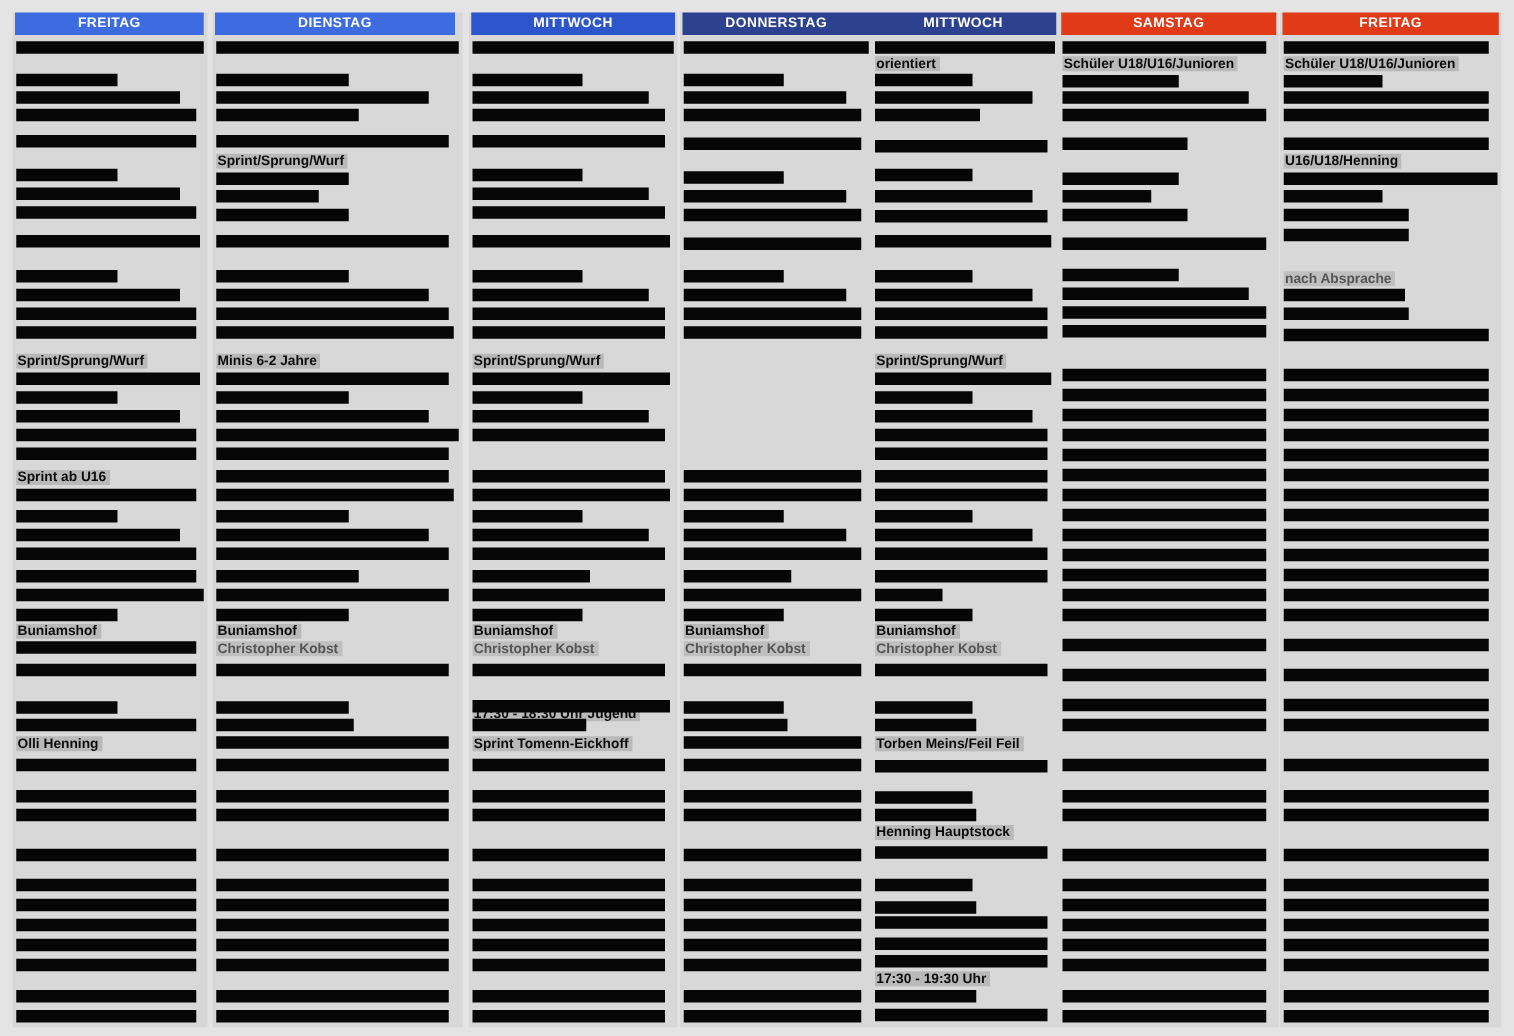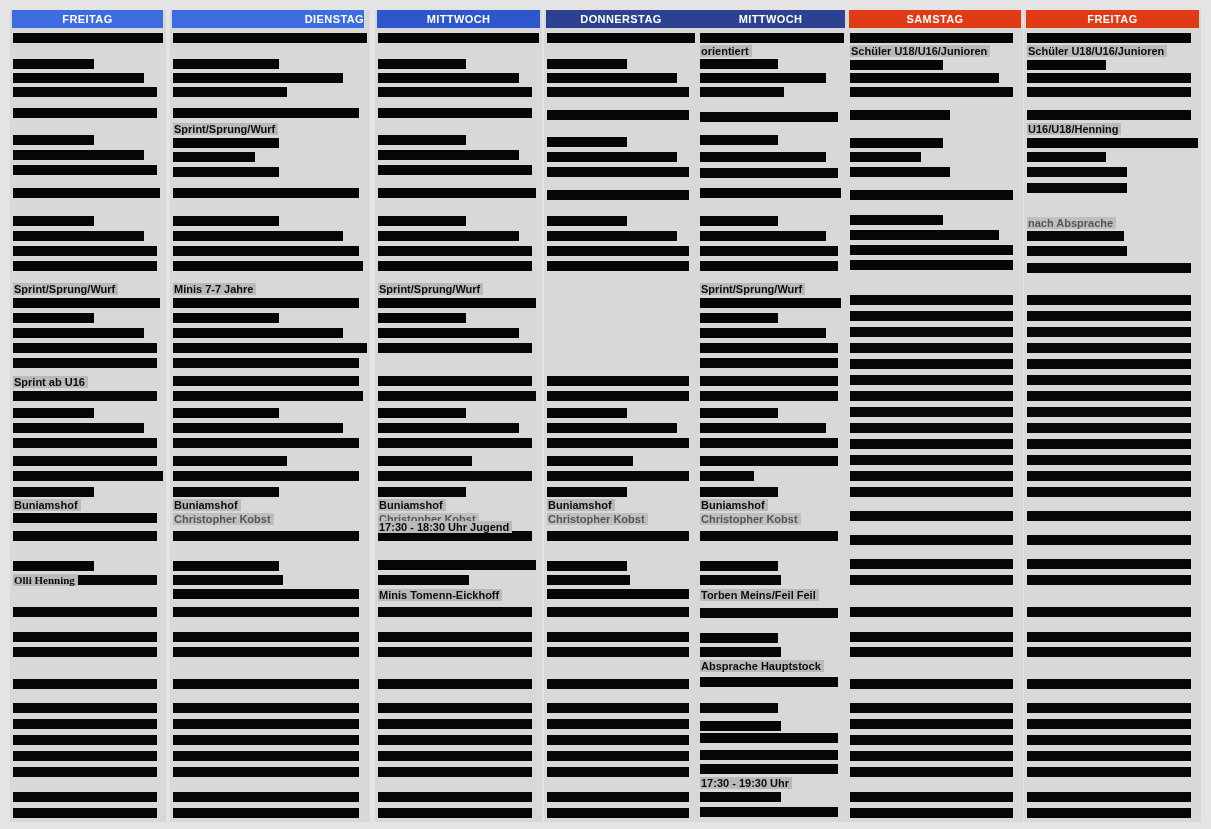--- a/index.html
+++ b/index.html
@@ -59,21 +59,21 @@
       <div class="bar" style="top: 413px; width: calc(88% - 6px); background: rgb(6, 6, 6);"></div>
       <div class="bar" style="top: 428px; width: calc(96% - 6px); background: rgb(6, 6, 6);"></div>
       <div class="bar" style="top: 446px; width: calc(96% - 6px); background: rgb(6, 6, 6);"></div>
       <div class="bar" style="top: 461px; width: calc(100% - 6px); background: rgb(6, 6, 6);"></div>
       <div class="bar" style="top: 477px; width: calc(56% - 6px); background: rgb(6, 6, 6);"></div>
       <div class="vtxt" style="top: 489px;">Buniamshof</div>
       <div class="bar" style="top: 503px; width: calc(96% - 6px); background: rgb(6, 6, 6);"></div>
       <div class="bar" style="top: 521px; width: calc(96% - 6px); background: rgb(6, 6, 6);"></div>
       <div class="bar" style="top: 551px; width: calc(56% - 6px); background: rgb(6, 6, 6);"></div>
       <div class="bar" style="top: 565px; width: calc(96% - 6px); background: rgb(6, 6, 6);"></div>
-      <div class="vtxt" style="top: 564px; font-family: Liberation Serif, serif;">Olli Henning</div>
+      <div class="vtxt" style="top: 579px;">Olli Henning</div>
       <div class="bar" style="top: 597px; width: calc(96% - 6px); background: rgb(6, 6, 6);"></div>
       <div class="bar" style="top: 622px; width: calc(96% - 6px); background: rgb(6, 6, 6);"></div>
       <div class="bar" style="top: 637px; width: calc(96% - 6px); background: rgb(6, 6, 6);"></div>
       <div class="bar" style="top: 669px; width: calc(96% - 6px); background: rgb(6, 6, 6);"></div>
       <div class="bar" style="top: 693px; width: calc(96% - 6px); background: rgb(6, 6, 6);"></div>
       <div class="bar" style="top: 709px; width: calc(96% - 6px); background: rgb(6, 6, 6);"></div>
       <div class="bar" style="top: 725px; width: calc(96% - 6px); background: rgb(6, 6, 6);"></div>
       <div class="bar" style="top: 741px; width: calc(96% - 6px); background: rgb(6, 6, 6);"></div>
       <div class="bar" style="top: 757px; width: calc(96% - 6px); background: rgb(6, 6, 6);"></div>
       <div class="bar" style="top: 782px; width: calc(96% - 6px); background: rgb(6, 6, 6);"></div>
@@ -87,21 +87,21 @@
       <div class="bar" style="top: 98px; width: calc(96% - 6px); background: rgb(6, 6, 6);"></div>
       <div class="vtxt" style="top: 113px;">Sprint/Sprung/Wurf</div>
       <div class="bar" style="top: 128px; width: calc(56% - 6px); background: rgb(6, 6, 6);"></div>
       <div class="bar" style="top: 142px; width: calc(44% - 6px); background: rgb(6, 6, 6);"></div>
       <div class="bar" style="top: 157px; width: calc(56% - 6px); background: rgb(6, 6, 6);"></div>
       <div class="bar" style="top: 178px; width: calc(96% - 6px); background: rgb(6, 6, 6);"></div>
       <div class="bar" style="top: 206px; width: calc(56% - 6px); background: rgb(6, 6, 6);"></div>
       <div class="bar" style="top: 221px; width: calc(88% - 6px); background: rgb(6, 6, 6);"></div>
       <div class="bar" style="top: 236px; width: calc(96% - 6px); background: rgb(6, 6, 6);"></div>
       <div class="bar" style="top: 251px; width: calc(98% - 6px); background: rgb(6, 6, 6);"></div>
-      <div class="vtxt" style="top: 273px;">Minis 7-7 Jahre</div>
+      <div class="vtxt" style="top: 273px;">Minis 6-2 Jahre</div>
       <div class="bar" style="top: 288px; width: calc(96% - 6px); background: rgb(6, 6, 6);"></div>
       <div class="bar" style="top: 303px; width: calc(56% - 6px); background: rgb(6, 6, 6);"></div>
       <div class="bar" style="top: 318px; width: calc(88% - 6px); background: rgb(6, 6, 6);"></div>
       <div class="bar" style="top: 333px; width: calc(100% - 6px); background: rgb(6, 6, 6);"></div>
       <div class="bar" style="top: 348px; width: calc(96% - 6px); background: rgb(6, 6, 6);"></div>
       <div class="bar" style="top: 366px; width: calc(96% - 6px); background: rgb(6, 6, 6);"></div>
       <div class="bar" style="top: 381px; width: calc(98% - 6px); background: rgb(6, 6, 6);"></div>
       <div class="bar" style="top: 398px; width: calc(56% - 6px); background: rgb(6, 6, 6);"></div>
       <div class="bar" style="top: 413px; width: calc(88% - 6px); background: rgb(6, 6, 6);"></div>
       <div class="bar" style="top: 428px; width: calc(96% - 6px); background: rgb(6, 6, 6);"></div>
@@ -149,24 +149,24 @@
       <div class="bar" style="top: 381px; width: calc(98% - 6px); background: rgb(6, 6, 6);"></div>
       <div class="bar" style="top: 398px; width: calc(56% - 6px); background: rgb(6, 6, 6);"></div>
       <div class="bar" style="top: 413px; width: calc(88% - 6px); background: rgb(6, 6, 6);"></div>
       <div class="bar" style="top: 428px; width: calc(96% - 6px); background: rgb(6, 6, 6);"></div>
       <div class="bar" style="top: 446px; width: calc(60% - 6px); background: rgb(6, 6, 6);"></div>
       <div class="bar" style="top: 461px; width: calc(96% - 6px); background: rgb(6, 6, 6);"></div>
       <div class="bar" style="top: 477px; width: calc(56% - 6px); background: rgb(6, 6, 6);"></div>
       <div class="vtxt" style="top: 489px;">Buniamshof</div>
       <div class="vtxt dim" style="top: 503px;">Christopher Kobst</div>
       <div class="bar" style="top: 521px; width: calc(96% - 6px); background: rgb(6, 6, 6);"></div>
-      <div class="vtxt" style="top: 511px;">17:30 - 18:30 Uhr Jugend</div>
+      <div class="vtxt" style="top: 555px;">17:30 - 18:30 Uhr Jugend</div>
       <div class="bar" style="top: 550px; width: calc(98% - 6px); background: rgb(6, 6, 6);"></div>
       <div class="bar" style="top: 565px; width: calc(58% - 6px); background: rgb(6, 6, 6);"></div>
-      <div class="vtxt" style="top: 579px;">Minis Tomenn-Eickhoff</div>
+      <div class="vtxt" style="top: 579px;">Sprint Tomenn-Eickhoff</div>
       <div class="bar" style="top: 597px; width: calc(96% - 6px); background: rgb(6, 6, 6);"></div>
       <div class="bar" style="top: 622px; width: calc(96% - 6px); background: rgb(6, 6, 6);"></div>
       <div class="bar" style="top: 637px; width: calc(96% - 6px); background: rgb(6, 6, 6);"></div>
       <div class="bar" style="top: 669px; width: calc(96% - 6px); background: rgb(6, 6, 6);"></div>
       <div class="bar" style="top: 693px; width: calc(96% - 6px); background: rgb(6, 6, 6);"></div>
       <div class="bar" style="top: 709px; width: calc(96% - 6px); background: rgb(6, 6, 6);"></div>
       <div class="bar" style="top: 725px; width: calc(96% - 6px); background: rgb(6, 6, 6);"></div>
       <div class="bar" style="top: 741px; width: calc(96% - 6px); background: rgb(6, 6, 6);"></div>
       <div class="bar" style="top: 757px; width: calc(96% - 6px); background: rgb(6, 6, 6);"></div>
       <div class="bar" style="top: 782px; width: calc(96% - 6px); background: rgb(6, 6, 6);"></div>
@@ -243,21 +243,21 @@
       <div class="bar" style="top: 477px; width: calc(56% - 6px); background: rgb(6, 6, 6);"></div>
       <div class="vtxt" style="top: 489px;">Buniamshof</div>
       <div class="vtxt dim" style="top: 503px;">Christopher Kobst</div>
       <div class="bar" style="top: 521px; width: calc(96% - 6px); background: rgb(6, 6, 6);"></div>
       <div class="bar" style="top: 551px; width: calc(56% - 6px); background: rgb(6, 6, 6);"></div>
       <div class="bar" style="top: 565px; width: calc(58% - 6px); background: rgb(6, 6, 6);"></div>
       <div class="vtxt" style="top: 579px;">Torben Meins/Feil Feil</div>
       <div class="bar" style="top: 598px; width: calc(96% - 6px); background: rgb(6, 6, 6);"></div>
       <div class="bar" style="top: 623px; width: calc(56% - 6px); background: rgb(6, 6, 6);"></div>
       <div class="bar" style="top: 637px; width: calc(58% - 6px); background: rgb(6, 6, 6);"></div>
-      <div class="vtxt" style="top: 650px;">Absprache Hauptstock</div>
+      <div class="vtxt" style="top: 650px;">Henning Hauptstock</div>
       <div class="bar" style="top: 667px; width: calc(96% - 6px); background: rgb(6, 6, 6);"></div>
       <div class="bar" style="top: 693px; width: calc(56% - 6px); background: rgb(6, 6, 6);"></div>
       <div class="bar" style="top: 711px; width: calc(58% - 6px); background: rgb(6, 6, 6);"></div>
       <div class="bar" style="top: 723px; width: calc(96% - 6px); background: rgb(6, 6, 6);"></div>
       <div class="bar" style="top: 740px; width: calc(96% - 6px); background: rgb(6, 6, 6);"></div>
       <div class="bar" style="top: 754px; width: calc(96% - 6px); background: rgb(6, 6, 6);"></div>
       <div class="vtxt" style="top: 767px;">17:30 - 19:30 Uhr</div>
       <div class="bar" style="top: 782px; width: calc(58% - 6px); background: rgb(6, 6, 6);"></div>
       <div class="bar" style="top: 797px; width: calc(96% - 6px); background: rgb(6, 6, 6);"></div>
     </div>
@@ -346,21 +346,21 @@
       <div class="bar" style="top: 709px; width: calc(96% - 6px); background: rgb(6, 6, 6);"></div>
       <div class="bar" style="top: 725px; width: calc(96% - 6px); background: rgb(6, 6, 6);"></div>
       <div class="bar" style="top: 741px; width: calc(96% - 6px); background: rgb(6, 6, 6);"></div>
       <div class="bar" style="top: 757px; width: calc(96% - 6px); background: rgb(6, 6, 6);"></div>
       <div class="bar" style="top: 782px; width: calc(96% - 6px); background: rgb(6, 6, 6);"></div>
       <div class="bar" style="top: 798px; width: calc(96% - 6px); background: rgb(6, 6, 6);"></div>
     </div>
     <div class="hdr" style="left: 12px; width: 151px; height: 18px; background: rgb(61, 108, 225); color: rgb(255, 255, 255);">
       <span>FREITAG</span>
     </div>
-    <div class="hdr" style="left: 172px; width: 192px; height: 18px; background: rgb(61, 108, 225); color: rgb(255, 255, 255); justify-content: flex-end;">
+    <div class="hdr" style="left: 172px; width: 192px; height: 18px; background: rgb(61, 108, 225); color: rgb(255, 255, 255);">
       <span>DIENSTAG</span>
     </div>
     <div class="hdr" style="left: 377px; width: 163px; height: 18px; background: rgb(45, 85, 204); color: rgb(255, 255, 255);">
       <span>MITTWOCH</span>
     </div>
     <div class="hdr" style="left: 546px; width: 150px; height: 18px; background: rgb(44, 65, 144); color: rgb(255, 255, 255);">
       <span>DONNERSTAG</span>
     </div>
     <div class="hdr" style="left: 696px; width: 149px; height: 18px; background: rgb(44, 65, 144); color: rgb(255, 255, 255);">
       <span>MITTWOCH</span>

